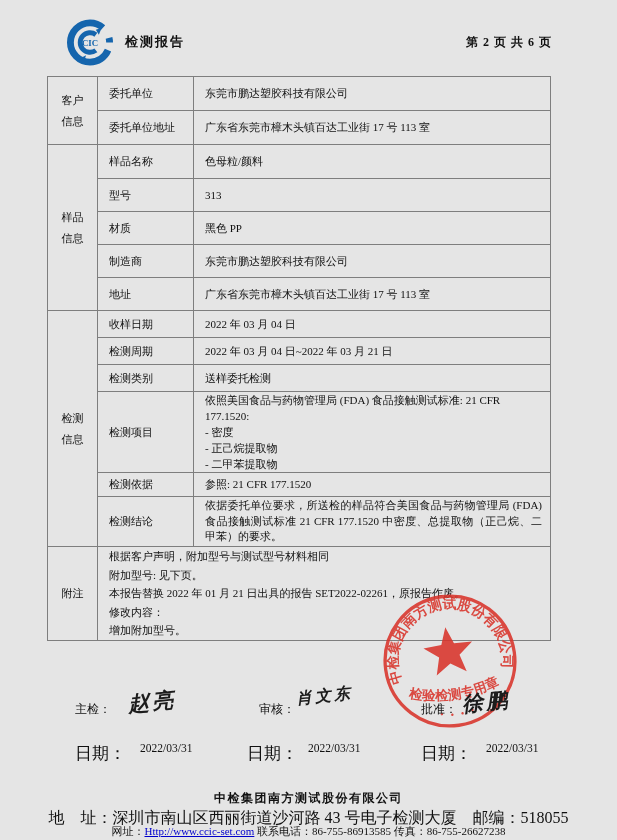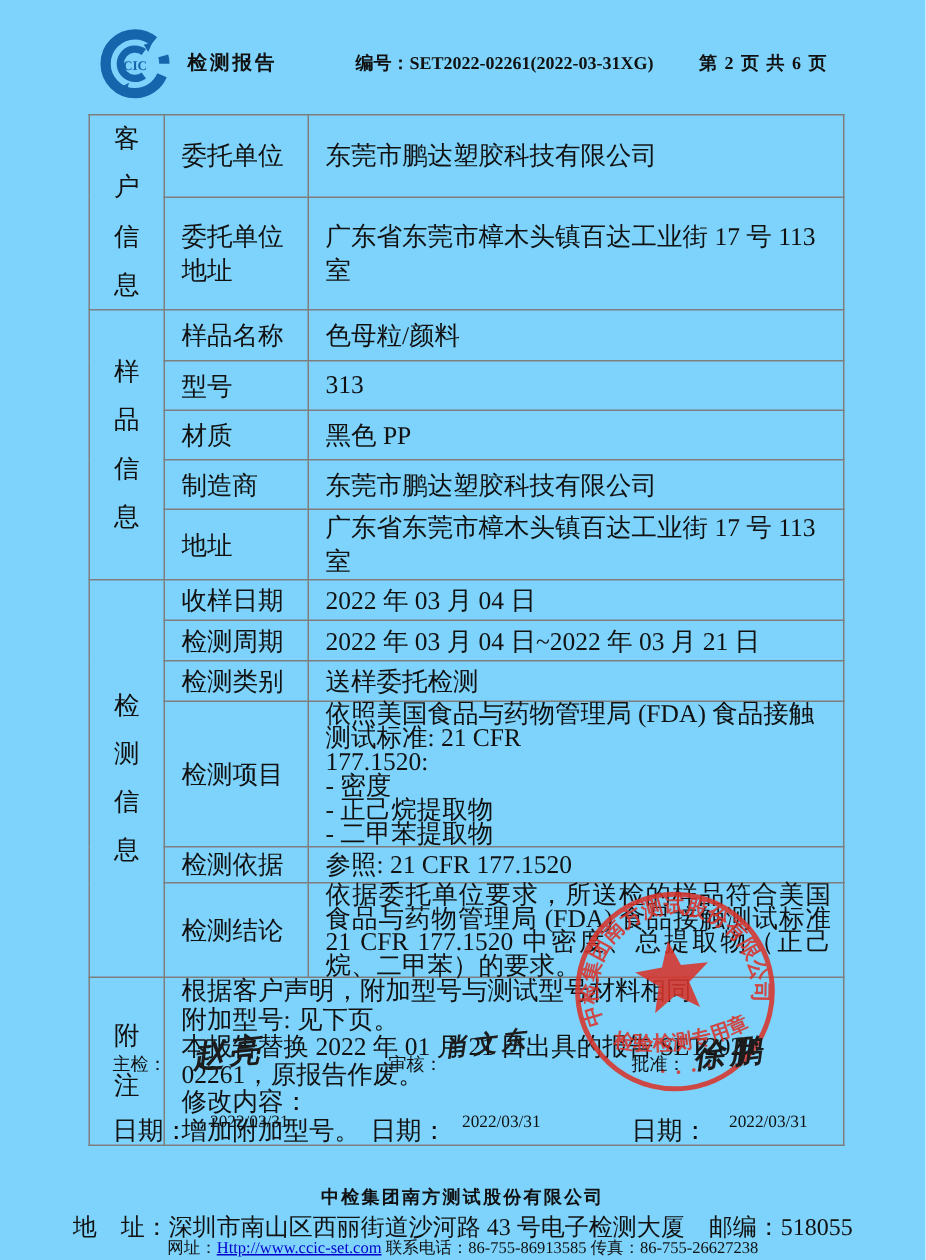--- a/index.html
+++ b/index.html
@@ -1,26 +1,26 @@
 <!DOCTYPE html>
 <html><head>
 <meta charset="utf-8">
 <style>
   html,body{margin:0;padding:0;background:#ffffff;}
   body{font-family:"Liberation Serif","DejaVu Serif",serif;color:#111;}
-  .page{position:relative;width:617px;height:840px;background:#7dd3fc;overflow:hidden;}
+  .page{position:relative;width:617px;height:840px;background:#e5e5e5;overflow:hidden;}
 
   
   .hdr-logo{position:absolute;left:66px;top:19px;width:48px;height:47px;}
   .hdr-title{position:absolute;left:125px;top:33px;font-size:13px;font-weight:bold;letter-spacing:2px;}
   .hdr-no{position:absolute;left:237px;top:34px;font-size:12px;font-weight:bold;}
   .hdr-page{position:absolute;left:466px;top:34px;font-size:12px;font-weight:bold;letter-spacing:1px;}
 
   
-  table.report{position:absolute;left:59px;top:76px;width:503px;border-collapse:collapse;table-layout:fixed;font-size:17px;}
+  table.report{position:absolute;left:47px;top:76px;width:503px;border-collapse:collapse;table-layout:fixed;font-size:11px;}
   table.report th,table.report td{border:1px solid #7e7e7e;padding:0;vertical-align:middle;font-weight:normal;}
   table.report th.sec{width:50px;text-align:center;line-height:1.9;padding:0 13px;}
   table.report td.lbl{width:96px;padding-left:11px;}
   table.report td.val{padding-left:11px;padding-right:8px;}
   .pre{white-space:pre-line;}
   .r34{height:34px;} .r33{height:33px;} .r27{height:27px;}
   .r78{height:78px;} .r25{height:24px;} .r50{height:50px;} .r93{height:93px;}
   td.items{line-height:16px;padding-top:4px;padding-bottom:4px;}
   td.concl{line-height:15.5px;text-align:justify;padding-top:3px;padding-bottom:3px;}
   td.note{line-height:18.5px;padding-top:4px;padding-bottom:4px;}
@@ -48,23 +48,20 @@
 <div class="page">
 
   <svg class="hdr-logo" viewBox="0 0 48 48">
     <circle cx="24" cy="24" r="20" fill="none" stroke="#1565ad" stroke-width="7" stroke-dasharray="100 12" stroke-dashoffset="-8"></circle>
     <path d="M14 40 l6 -3 -2 6 z" fill="#1565ad"></path>
     <path d="M36 9 l-6 2 3 5 z" fill="#1565ad"></path>
     <path d="M30 16 a10 10 0 1 0 0 16" fill="none" stroke="#1565ad" stroke-width="5"></path>
     <text x="24" y="28" text-anchor="middle" font-size="9" font-weight="bold" fill="#1565ad" font-family="Liberation Serif,serif">CIC</text>
   </svg>
   <div class="hdr-title">检测报告</div>
-  <div class="hdr-no">
-    <span>编号：</span><span>SET2022-02261(2022-03-31XG)</span>
-  </div>
   <div class="hdr-page">第 2 页 共 6 页</div>
 
   <table class="report">
     <colgroup>
         <col style="width:50px">
         <col style="width:96px">
         <col style="width:357px">
       </colgroup>
     <tbody>
 

